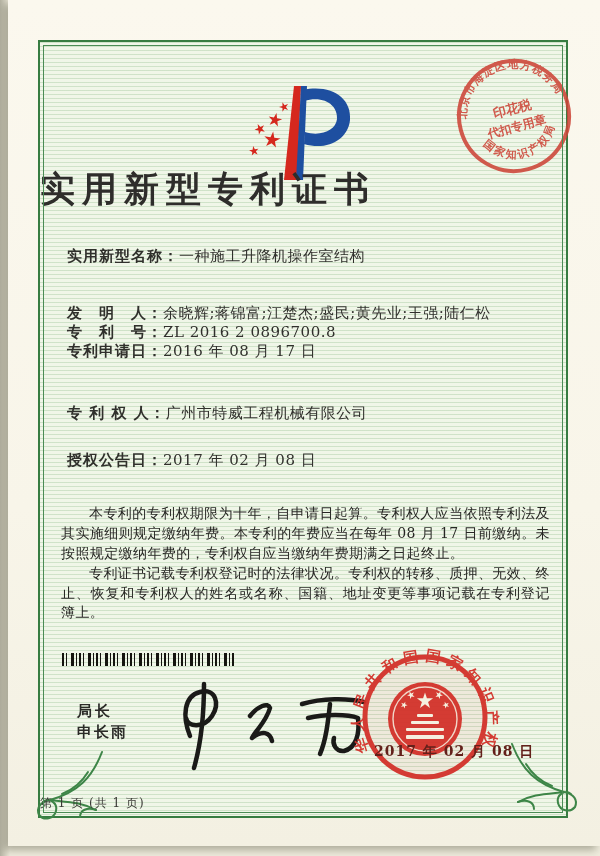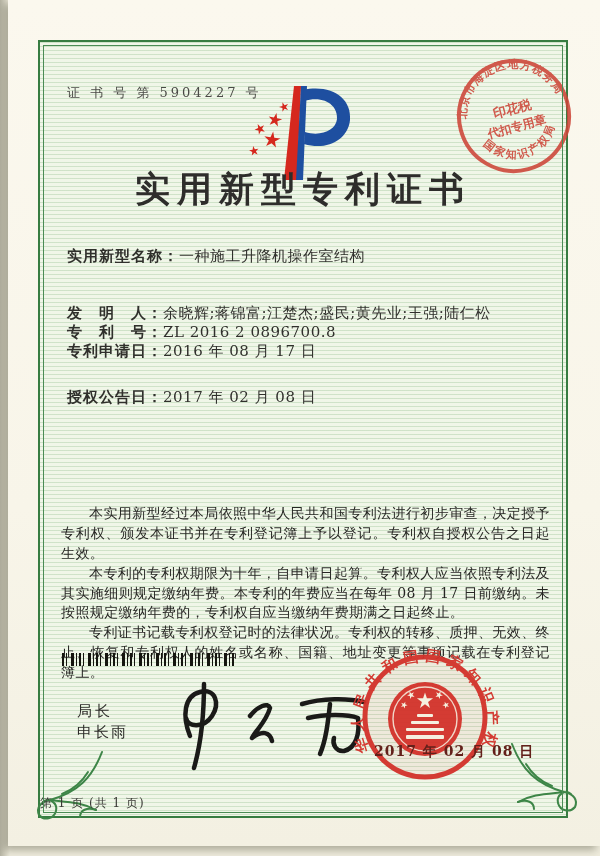--- a/index.html
+++ b/index.html
@@ -25,42 +25,42 @@
     content:''; position:absolute; inset:3px;
     border:1px solid #4b8c55; pointer-events:none;
   }
   .cert-no {
     position:absolute; left:27px; top:42px;
     font-size:13px; letter-spacing:3px; color:#4a4a46; white-space:nowrap;
   }
   .logo { position:absolute; left:199px; top:40px; }
   .tax-stamp { position:absolute; left:413px; top:13px; opacity:.88; }
   .title {
-    position:absolute; left:0; top:124px; width:100%; text-align:center;
+    position:absolute; left:0; top:124px; width:100%; text-align:left;
     font-size:35px; font-weight:700; letter-spacing:7px; color:#2e2d2b;
   }
   .fields { position:absolute; left:27px; top:205px; right:24px; font-size:15px; color:#30302c; }
   .field-row { white-space:nowrap; letter-spacing:.5px; }
   .field-row .lab { letter-spacing:1px;font-weight:bold; }
   .f0{margin-bottom:38px}.f1{}.f2{}
-  .f3{margin-bottom:27px}.f4{margin-bottom:28px}
+  .f3{margin-bottom:43px}.f4{margin-bottom:28px}
   .paras {
     position:absolute; left:21px; top:462px; width:489px;
     font-size:14px; line-height:1.42; color:#272724; text-align:justify;
   }
   .paras p { text-indent:2em; letter-spacing:.4px; }
   .barcode {
     position:absolute; left:22px; top:611px; width:172px; height:13px;
     background:repeating-linear-gradient(90deg,
       #15150f 0 2px, transparent 2px 4px,
       #15150f 4px 5px, transparent 5px 9px,
       #15150f 9px 12px, transparent 12px 14px,
       #15150f 14px 15px, transparent 15px 17px);
   }
-  .director { position:absolute; left:37px; top:660px; font-size:15px; font-weight:400; color:#2b2b28; letter-spacing:3px; }
+  .director { position:absolute; left:37px; top:660px; font-size:15px; font-weight:700; color:#2b2b28; letter-spacing:3px; }
   .director .name { display:block; margin-top:2px; letter-spacing:2px; }
   .signature { position:absolute; left:112px; top:636px; }
   .seal { position:absolute; left:303px; top:593px; opacity:.95; }
   .seal-date {
     position:absolute; left:334px; top:701px; z-index:3;
     font-size:14px; font-weight:700; color:#63201a; letter-spacing:1px; white-space:nowrap;
   }
   .footer { position:absolute; left:0; top:753px; width:100%; text-align:left; font-size:12px; color:#3a3a36; letter-spacing:1px; }
   .orn { position:absolute; }
   .orn-left  { left:-6px; top:708px; }
@@ -72,24 +72,20 @@
 
 <svg width="0" height="0" style="position:absolute">
   <defs>
     <polygon id="star5" points="0,-10 2.25,-3.09 9.51,-3.09 3.63,1.18 5.88,8.09 0,3.82 -5.88,8.09 -3.63,1.18 -9.51,-3.09 -2.25,-3.09"></polygon>
   </defs>
 </svg>
 
 <div class="paper">
   <div class="frame">
 
-    <div class="cert-no">
-      <span>证 书 号</span>
-      <span>第 5904227 号</span>
-    </div>
 
     <svg class="logo" width="122" height="104" viewBox="0 0 122 104">
       <polygon points="55,4 62,4 58,98 45,98" fill="#d5281e"></polygon>
       <polygon points="62,4 68,4 64,98 57,98" fill="#1e4fa0"></polygon>
       <path d="M64,8 C92,2 113,16 111,38 C109,58 88,69 65,62 L66,50 C82,55 97,48 98,37 C99,24 86,13 65,19 Z" fill="#1e4fa0"></path>
       <use href="#star5" fill="#d5281e" transform="translate(45,25) scale(0.5) rotate(-18)"></use>
       <use href="#star5" fill="#d5281e" transform="translate(36,38) scale(0.72) rotate(12)"></use>
       <use href="#star5" fill="#d5281e" transform="translate(21,47) scale(0.55) rotate(-25)"></use>
       <use href="#star5" fill="#d5281e" transform="translate(33,58) scale(0.85) rotate(8)"></use>
       <use href="#star5" fill="#d5281e" transform="translate(15,69) scale(0.5) rotate(-10)"></use>
@@ -121,27 +117,29 @@
       </div>
       <div class="field-row f1">
         <span class="lab">发　明　人：</span><span>余晓辉;蒋锦富;江楚杰;盛民;黄先业;王强;陆仁松</span>
       </div>
       <div class="field-row f2">
         <span class="lab">专　利　号：</span><span>ZL 2016 2 0896700.8</span>
       </div>
       <div class="field-row f3">
         <span class="lab">专利申请日：</span><span>2016 年 08 月 17 日</span>
       </div>
+      <div class="field-row f4">
+        <span class="lab">专 利 权 人：</span><span>广州市特威工程机械有限公司</span>
+      </div>
       <div class="field-row">
         <span class="lab">授权公告日：</span><span>2017 年 02 月 08 日</span>
       </div>
     </div>
 
     <div class="paras">
-      <p>本实用新型经过本局依照中华人民共和国专利法进行初步审查，决定授予专利权、颁发本证书并在专利登记簿上予以登记。专利权自授权公告之日起生效。</p>
       <p>本专利的专利权期限为十年，自申请日起算。专利权人应当依照专利法及其实施细则规定缴纳年费。本专利的年费应当在每年 08 月 17 日前缴纳。未按照规定缴纳年费的，专利权自应当缴纳年费期满之日起终止。</p>
       <p>专利证书记载专利权登记时的法律状况。专利权的转移、质押、无效、终止、恢复和专利权人的姓名或名称、国籍、地址变更等事项记载在专利登记簿上。</p>
     </div>
 
     <div class="barcode"></div>
 
     <div class="director">
       <span>局长</span>
       <span class="name">申长雨</span>
     </div>

